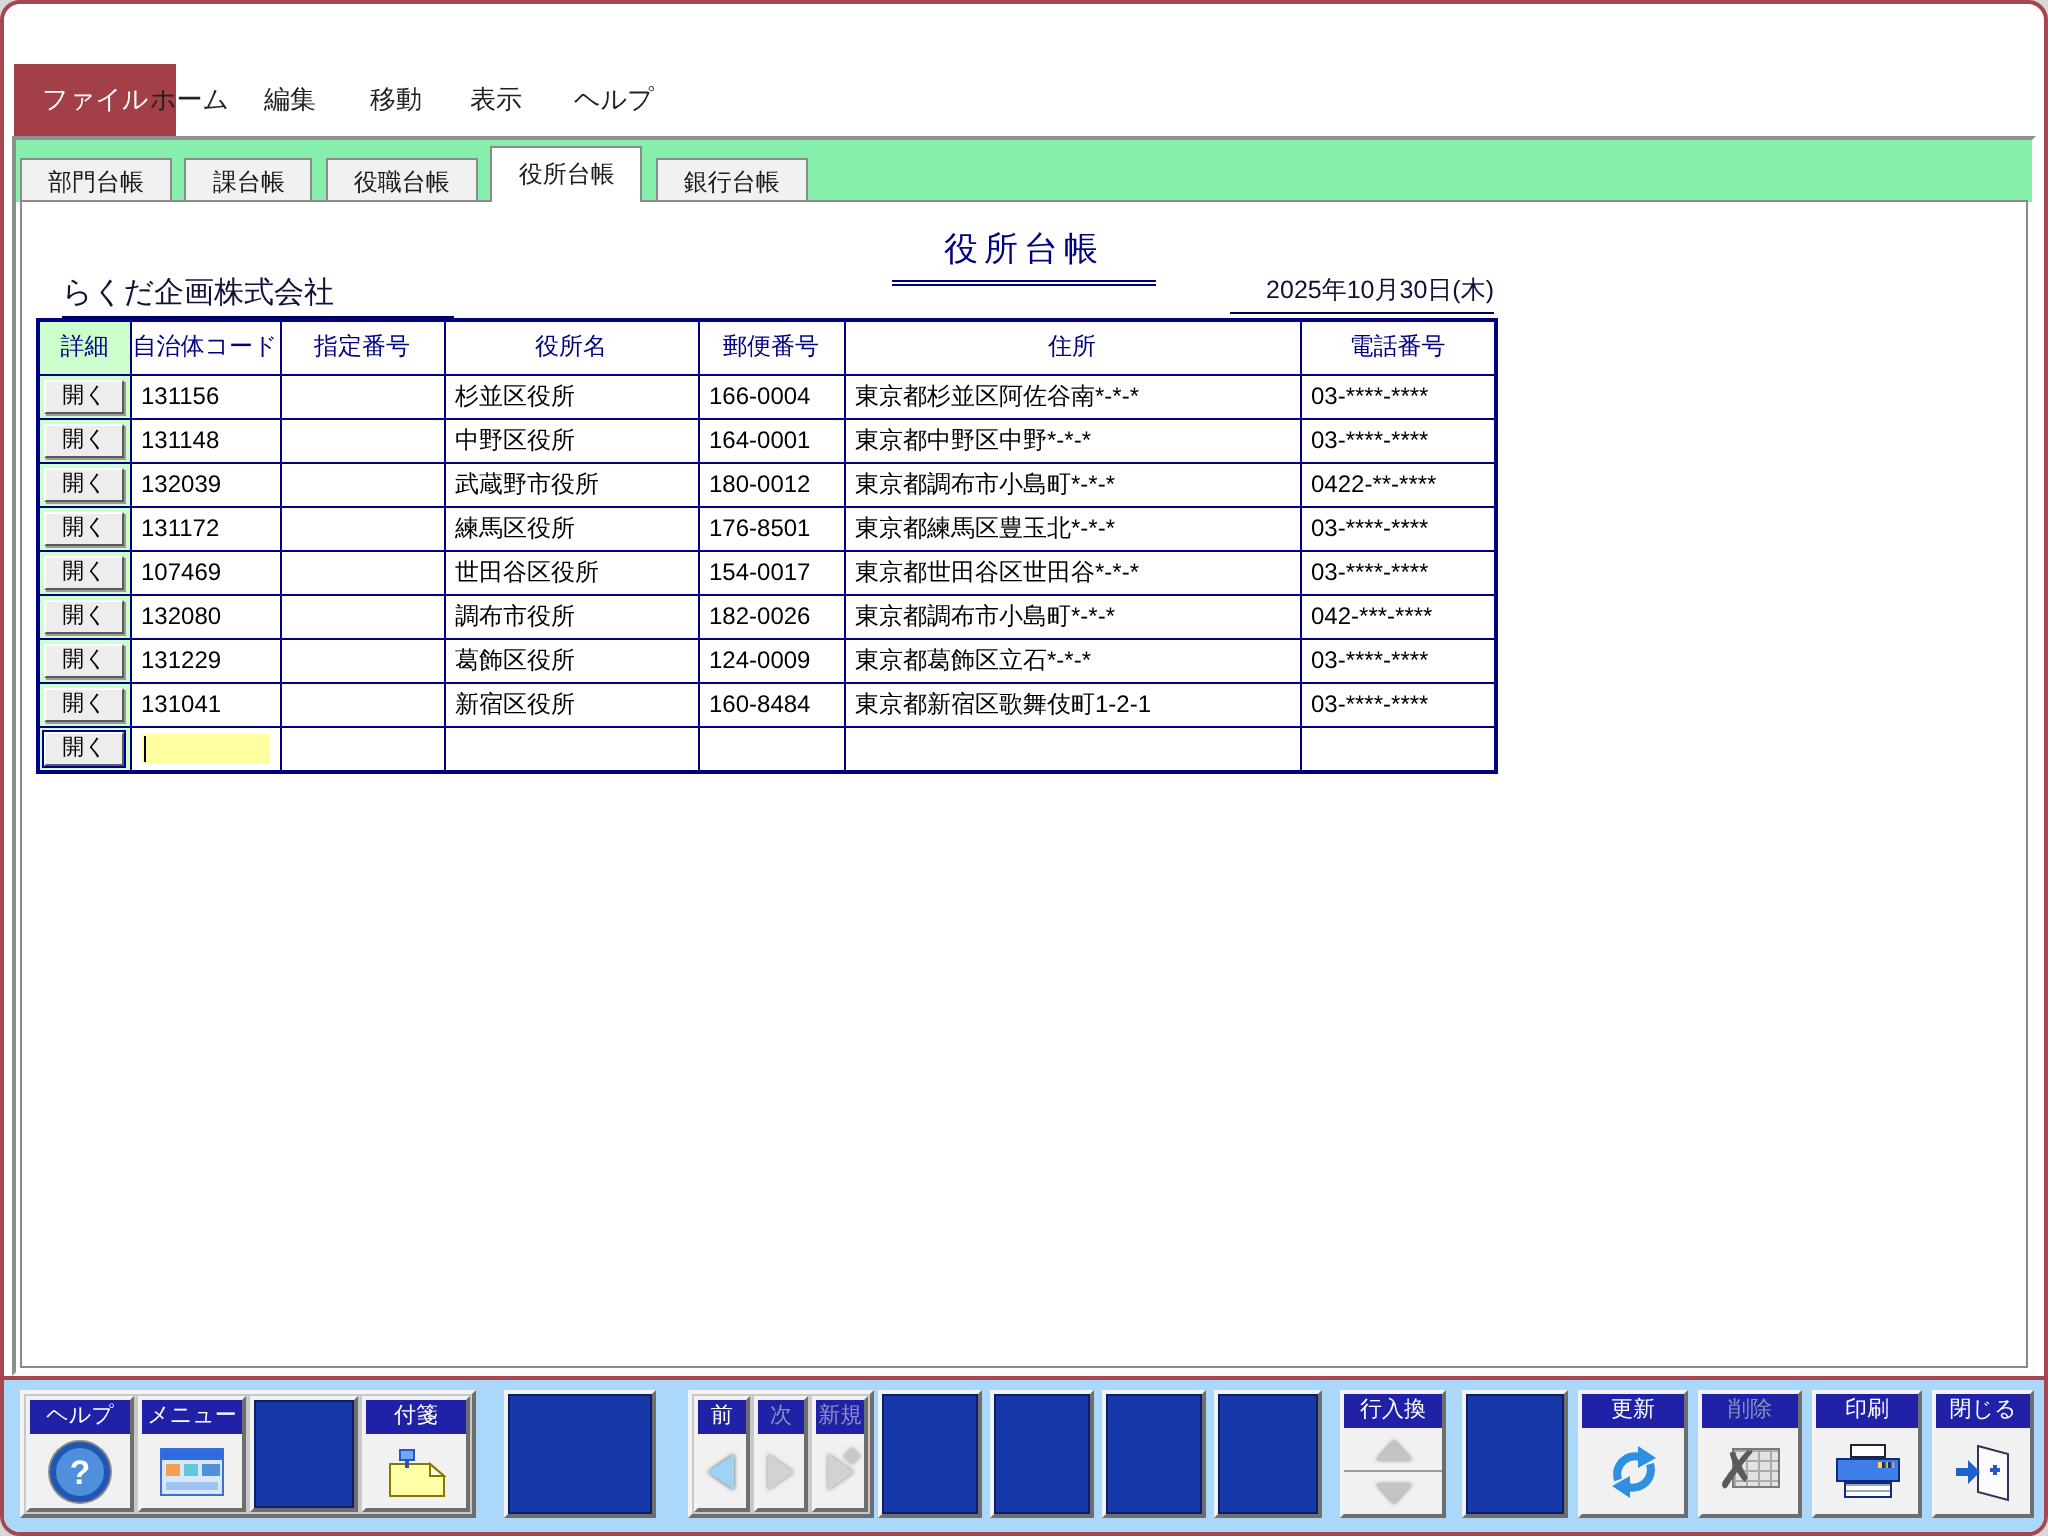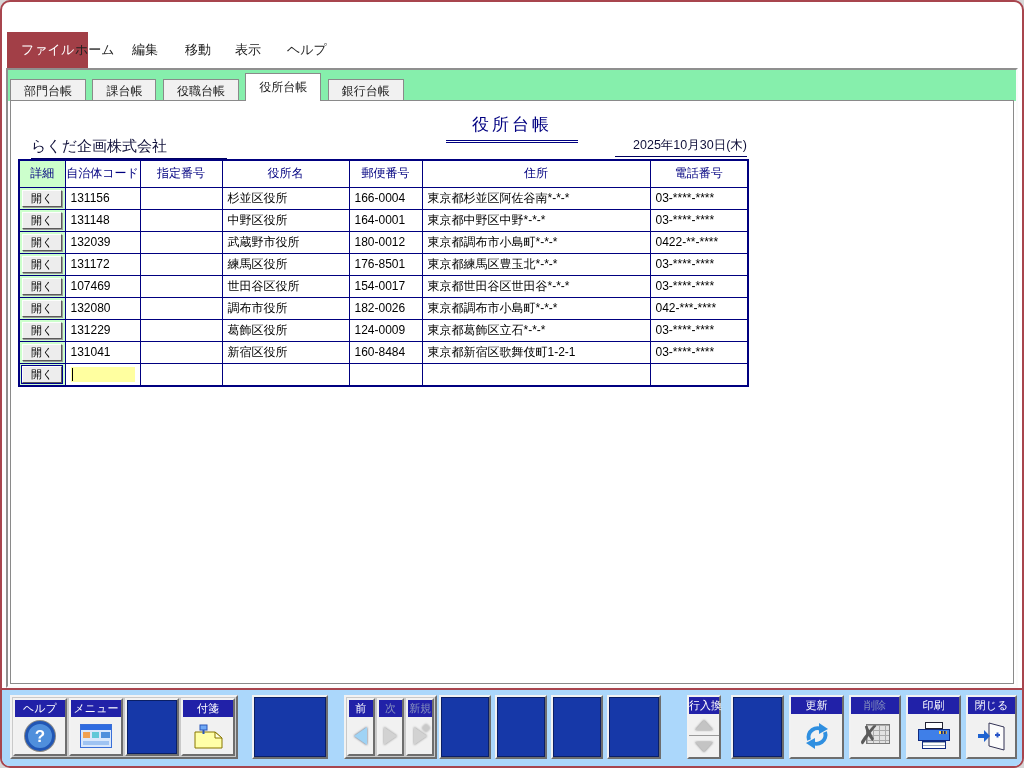--- a/index.html
+++ b/index.html
@@ -347,21 +347,21 @@
     <div class="tb-slot" style="left:493px; width:52px;">
         <div class="tb-panel"></div>
       </div>
     <div class="tb-slot" style="left:549px; width:52px;">
         <div class="tb-panel"></div>
       </div>
     <div class="tb-slot" style="left:605px; width:54px;">
         <div class="tb-panel"></div>
       </div>
 
-    <div class="tb-slot" style="left:685px; width:34px;">
+    <div class="tb-slot" style="left:668px; width:53px;">
         <div class="tb-btn" style="cursor:default;">
       <span class="cap">行入換</span>
       <span class="swap-body">
         <button class="swap-half top" style="border-left:none;border-right:none;border-top:none;">
               <span class="tri tri-up"></span>
             </button>
         <button class="swap-half" style="border:none;">
               <span class="tri tri-down"></span>
             </button>
       </span>

